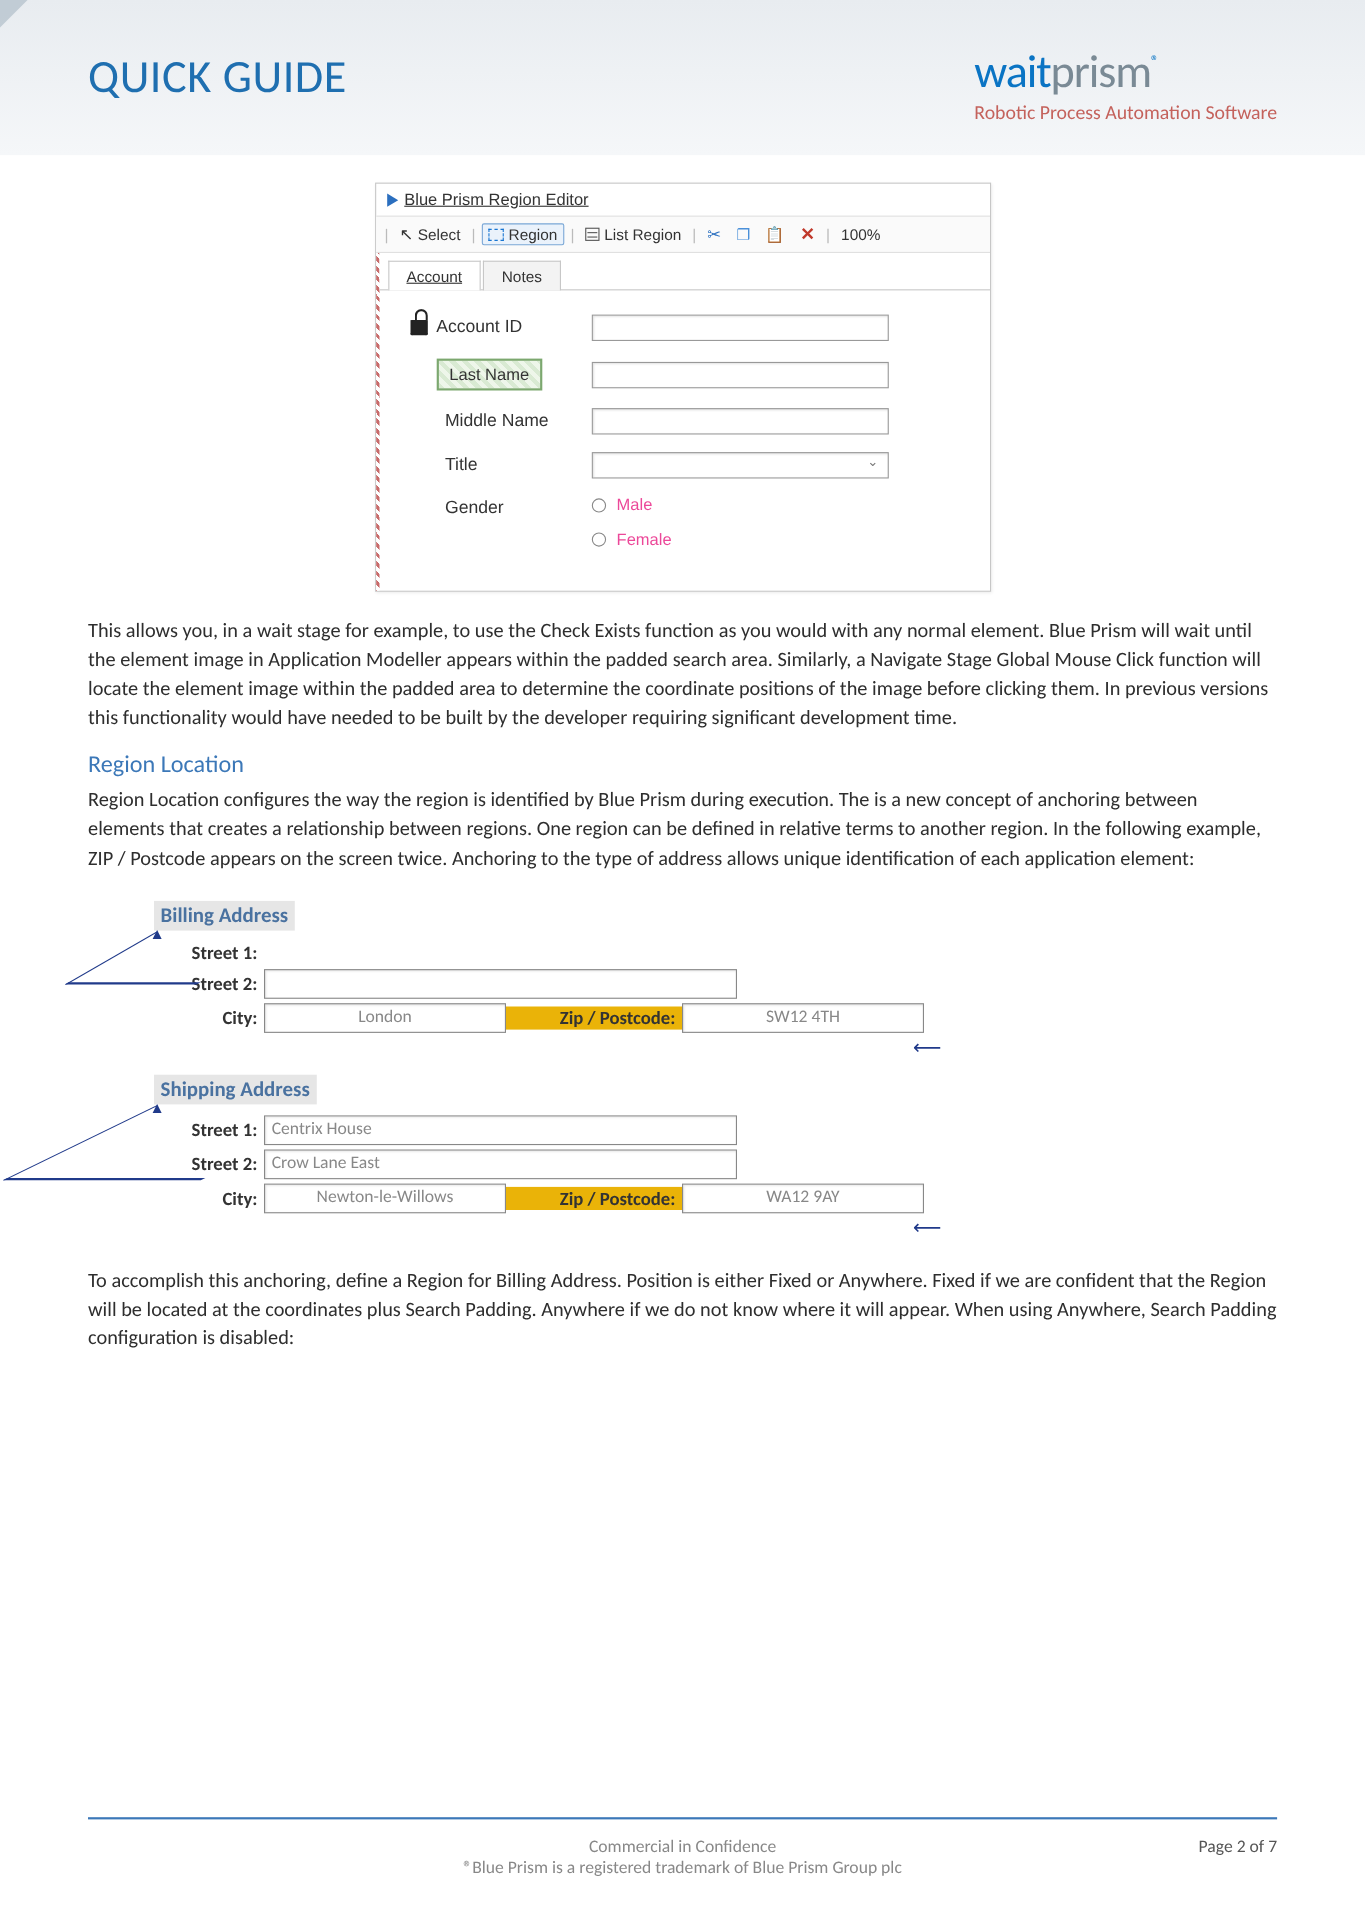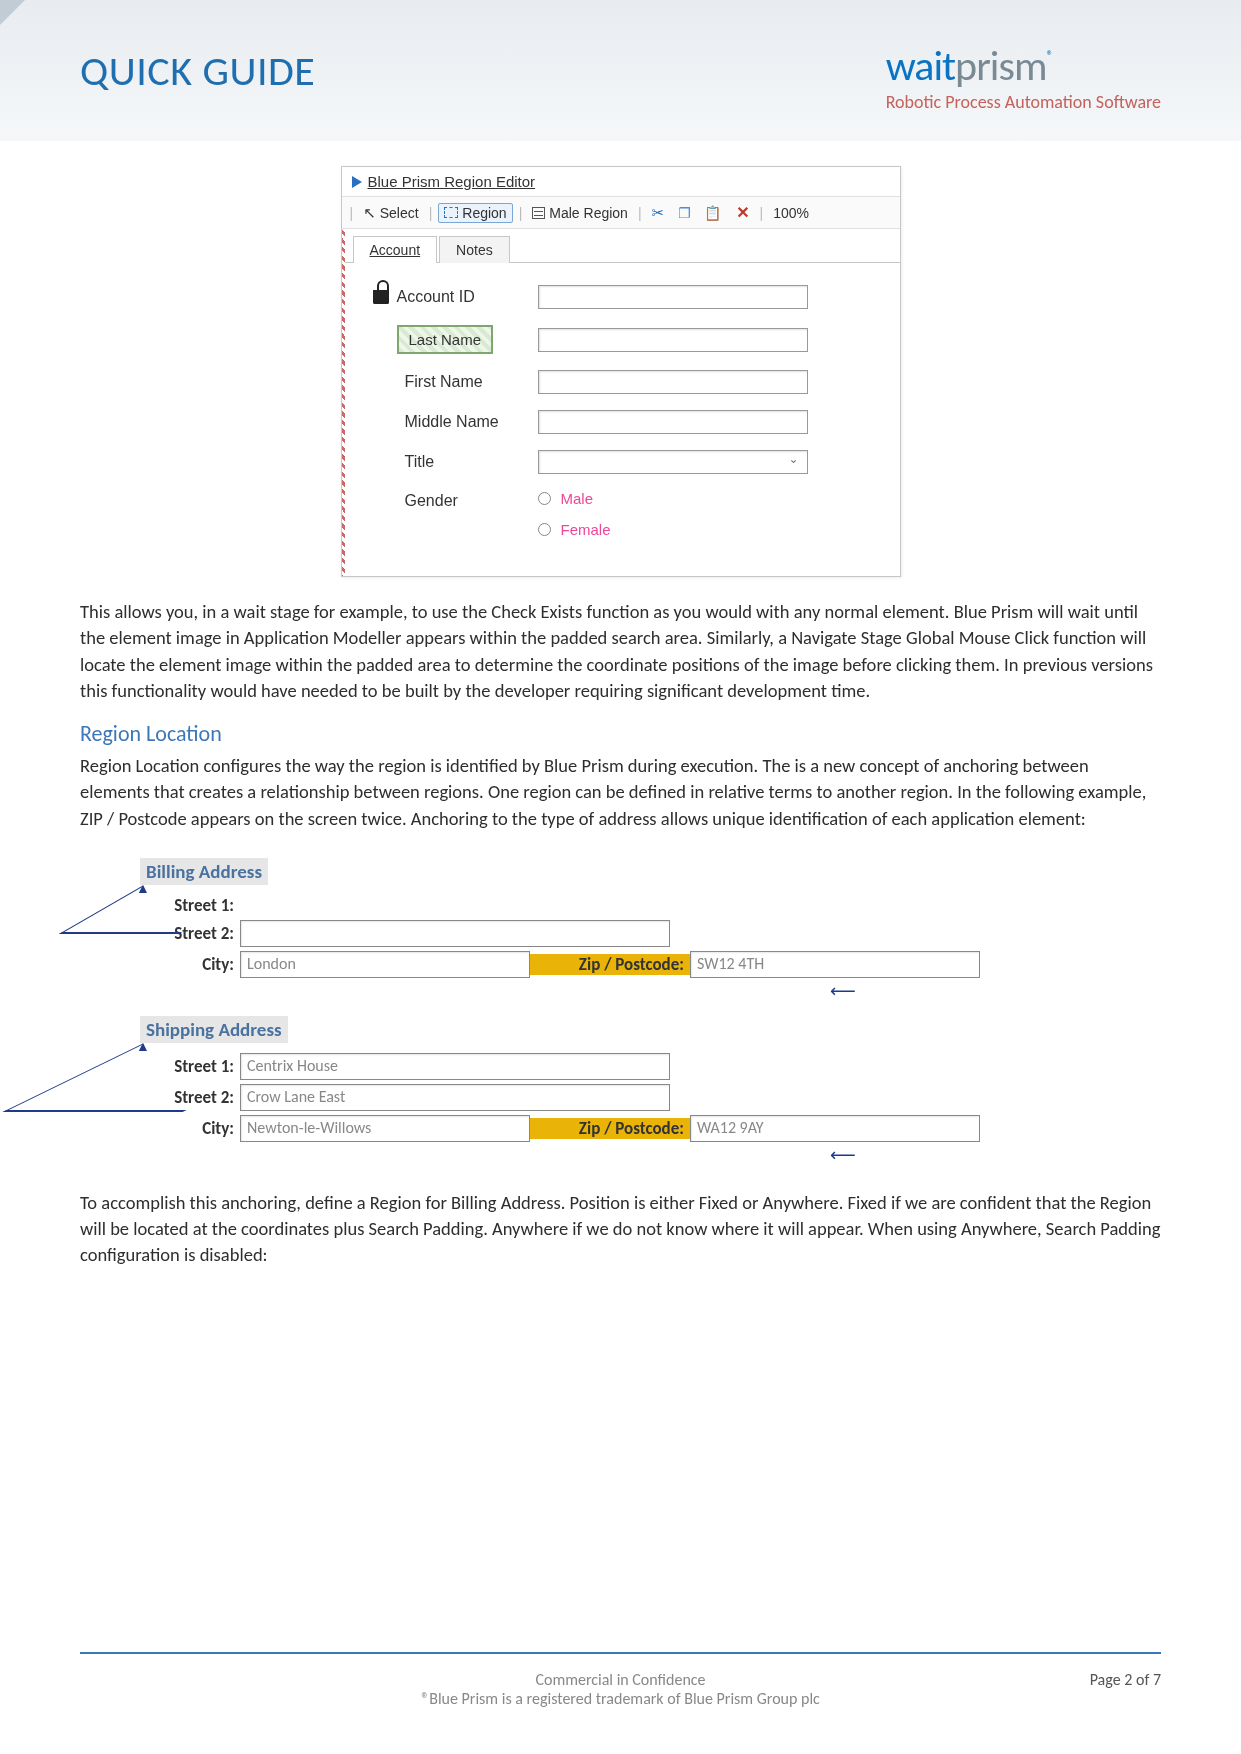--- a/index.html
+++ b/index.html
@@ -166,21 +166,21 @@
     height:27px; border:1px solid #888; background:#fff;
     padding: 2px 6px; font-size:16px; color:#888;
     box-shadow: inset 1px 1px 2px rgba(0,0,0,0.1);
   }
   .addr-w1 { width: 430px; }
   .addr-zip-label {
     width:160px; text-align:right; padding-right:6px; font-weight:bold; font-size:17px;
     background:#eab308;
   }
   .addr-zip-input { width:230px; }
-  .addr-city-row .addr-input { width:290px; }
+  .addr-city-row .addr-input { width:220px;text-align:center; }
   .zip-under-arrow { display:flex; justify-content:flex-start; padding-left: 690px; color:#203a8a; font-size:18px; margin-top:-2px; margin-bottom:6px; }
 
   
   .footer {
     position:absolute; bottom:46px; left:80px; right:80px;
     text-align:center; color:#888; font-size:16px;
     border-top: 2px solid #3c78b8;
     padding-top: 16px;
   }
   .footer .right { position:absolute; right:0; top:16px; color:#555; }
@@ -214,21 +214,21 @@
           <span>Select</span>
         </span>
         <span class="tb-sep">|</span>
         <span class="tb-item tb-active">
           <span class="tb-rect"></span>
           <span>Region</span>
         </span>
         <span class="tb-sep">|</span>
         <span class="tb-item">
           <span class="tb-list"></span>
-          <span>Male Region</span>
+          <span>List Region</span>
         </span>
         <span class="tb-sep">|</span>
         <span class="tb-item">
             <span class="tb-scissors">✂</span>
           </span>
         <span class="tb-item">
             <span class="tb-copy">❐</span>
           </span>
         <span class="tb-item">
             <span class="tb-paste">📋</span>
@@ -252,24 +252,20 @@
               <span class="lock"></span>
               <span>Account ID</span>
             </div>
             <div class="finput"></div>
           </div>
           <div class="frow">
             <div class="flabel">
               <span style="width:16px;"></span>
               <span class="selected-label">Last Name</span>
             </div>
-            <div class="finput"></div>
-          </div>
-          <div class="frow">
-            <div class="flabel" style="padding-left:32px;">First Name</div>
             <div class="finput"></div>
           </div>
           <div class="frow">
             <div class="flabel" style="padding-left:32px;">Middle Name</div>
             <div class="finput"></div>
           </div>
           <div class="frow">
             <div class="flabel" style="padding-left:32px;">Title</div>
             <div class="finput fselect"></div>
           </div>

